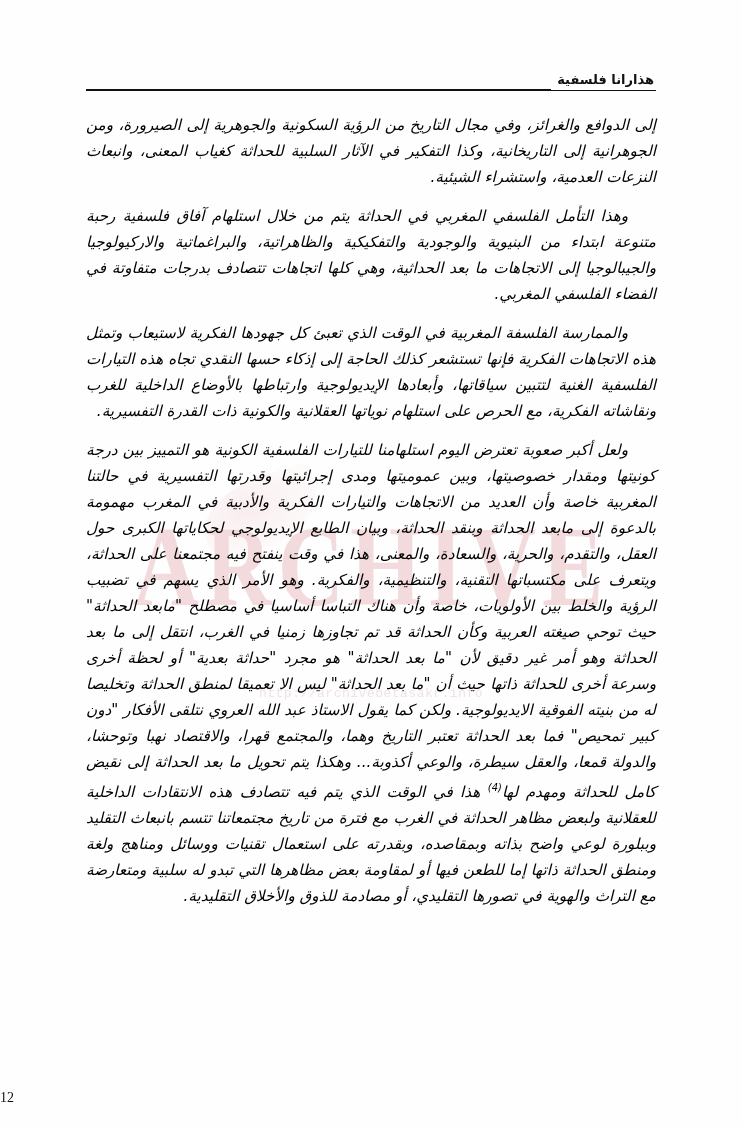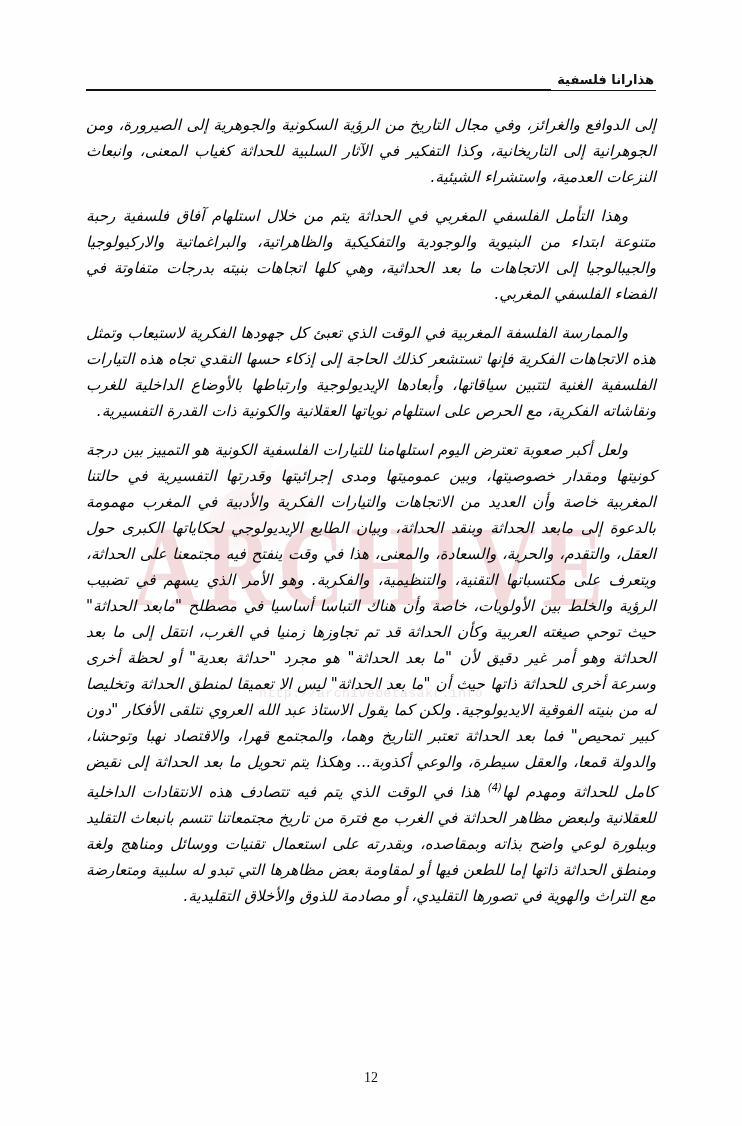--- a/index.html
+++ b/index.html
@@ -122,24 +122,24 @@
     height: 70px;
     margin-left: -170px;
     border-radius: 60% 10% 60% 10%;
     background: radial-gradient(ellipse at 40% 40%, rgba(226,150,158,0.55), rgba(226,150,158,0.12) 70%);
     transform: rotate(-18deg);
   }
 
   
   .footer {
     position: absolute;
-    bottom: 40px;
+    bottom: 20px;
     right: 0;
     left: 0;
-    text-align: center;
+    text-align: left;
     font-size: 14px;
     font-family: "Liberation Serif", "DejaVu Serif", serif;
     color: #111;
   }
 </style>
 </head>
 <body>
 
 <div class="page">
 
@@ -149,20 +149,20 @@
   </div>
 
   <div class="watermark">
     <div class="wm-leaf"></div>
     <div class="wm-text">ARCHIVE</div>
     <div class="wm-url">http://archivebetasakr.info</div>
   </div>
 
   <div class="content">
     <p>إلى الدوافع والغرائز، وفي مجال التاريخ من الرؤية السكونية والجوهرية إلى الصيرورة، ومن الجوهرانية إلى التاريخانية، وكذا التفكير في الآثار السلبية للحداثة كغياب المعنى، وانبعاث النزعات العدمية، واستشراء الشيئية.</p>
-    <p class="indent">وهذا التأمل الفلسفي المغربي في الحداثة يتم من خلال استلهام آفاق فلسفية رحبة متنوعة ابتداء من البنيوية والوجودية والتفكيكية والظاهراتية، والبراغماتية والاركيولوجيا والجيبالوجيا إلى الاتجاهات ما بعد الحداثية، وهي كلها اتجاهات بنيته بدرجات متفاوتة في الفضاء الفلسفي المغربي.</p>
+    <p class="indent">وهذا التأمل الفلسفي المغربي في الحداثة يتم من خلال استلهام آفاق فلسفية رحبة متنوعة ابتداء من البنيوية والوجودية والتفكيكية والظاهراتية، والبراغماتية والاركيولوجيا والجيبالوجيا إلى الاتجاهات ما بعد الحداثية، وهي كلها اتجاهات تتصادف بدرجات متفاوتة في الفضاء الفلسفي المغربي.</p>
     <p class="indent">والممارسة الفلسفة المغربية في الوقت الذي تعبئ كل جهودها الفكرية لاستيعاب وتمثل هذه الاتجاهات الفكرية فإنها تستشعر كذلك الحاجة إلى إذكاء حسها النقدي تجاه هذه التيارات الفلسفية الغنية لتتبين سياقاتها، وأبعادها الإيديولوجية وارتباطها بالأوضاع الداخلية للغرب ونقاشاته الفكرية، مع الحرص على استلهام نوياتها العقلانية والكونية ذات القدرة التفسيرية.</p>
     <p class="indent last"><span>ولعل أكبر صعوبة تعترض اليوم استلهامنا للتيارات الفلسفية الكونية هو التمييز بين درجة كونيتها ومقدار خصوصيتها، وبين عموميتها ومدى إجرائيتها وقدرتها التفسيرية في حالتنا المغربية خاصة وأن العديد من الاتجاهات والتيارات الفكرية والأدبية في المغرب مهمومة بالدعوة إلى مابعد الحداثة وبنقد الحداثة، وبيان الطابع الإيديولوجي لحكاياتها الكبرى حول العقل، والتقدم، والحرية، والسعادة، والمعنى، هذا في وقت ينفتح فيه مجتمعنا على الحداثة، ويتعرف على مكتسباتها التقنية، والتنظيمية، والفكرية. وهو الأمر الذي يسهم في تضبيب الرؤية والخلط بين الأولويات، خاصة وأن هناك التباسا أساسيا في مصطلح "مابعد الحداثة" حيث توحي صيغته العربية وكأن الحداثة قد تم تجاوزها زمنيا في الغرب، انتقل إلى ما بعد الحداثة وهو أمر غير دقيق لأن "ما بعد الحداثة" هو مجرد "حداثة بعدية" أو لحظة أخرى وسرعة أخرى للحداثة ذاتها حيث أن "ما بعد الحداثة" ليس الا تعميقا لمنطق الحداثة وتخليصا له من بنيته الفوقية الايديولوجية. ولكن كما يقول الاستاذ عبد الله العروي نتلقى الأفكار "دون كبير تمحيص" فما بعد الحداثة تعتبر التاريخ وهما، والمجتمع قهرا، والاقتصاد نهبا وتوحشا، والدولة قمعا، والعقل سيطرة، والوعي أكذوبة... وهكذا يتم تحويل ما بعد الحداثة إلى نقيض كامل للحداثة ومهدم لها</span><sup>(4)</sup><span> هذا في الوقت الذي يتم فيه تتصادف هذه الانتقادات الداخلية للعقلانية ولبعض مظاهر الحداثة في الغرب مع فترة من تاريخ مجتمعاتنا تتسم بانبعاث التقليد وببلورة لوعي واضح بذاته وبمقاصده، وبقدرته على استعمال تقنيات ووسائل ومناهج ولغة ومنطق الحداثة ذاتها إما للطعن فيها أو لمقاومة بعض مظاهرها التي تبدو له سلبية ومتعارضة مع التراث والهوية في تصورها التقليدي، أو مصادمة للذوق والأخلاق التقليدية.</span></p>
   </div>
 
   <div class="footer">12</div>
 
 </div>
 
 </body></html>

